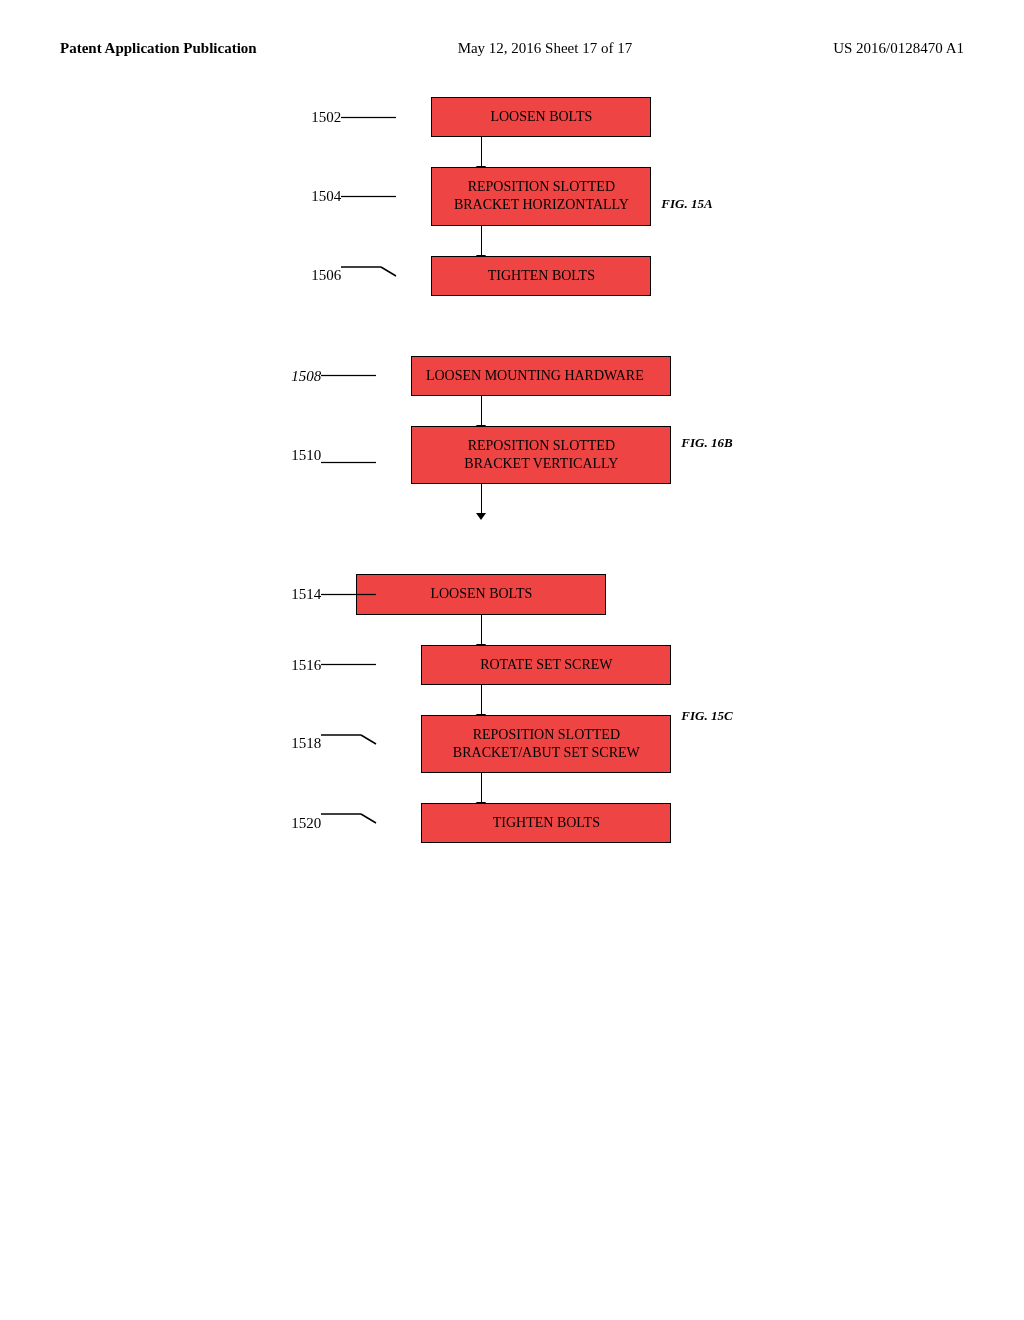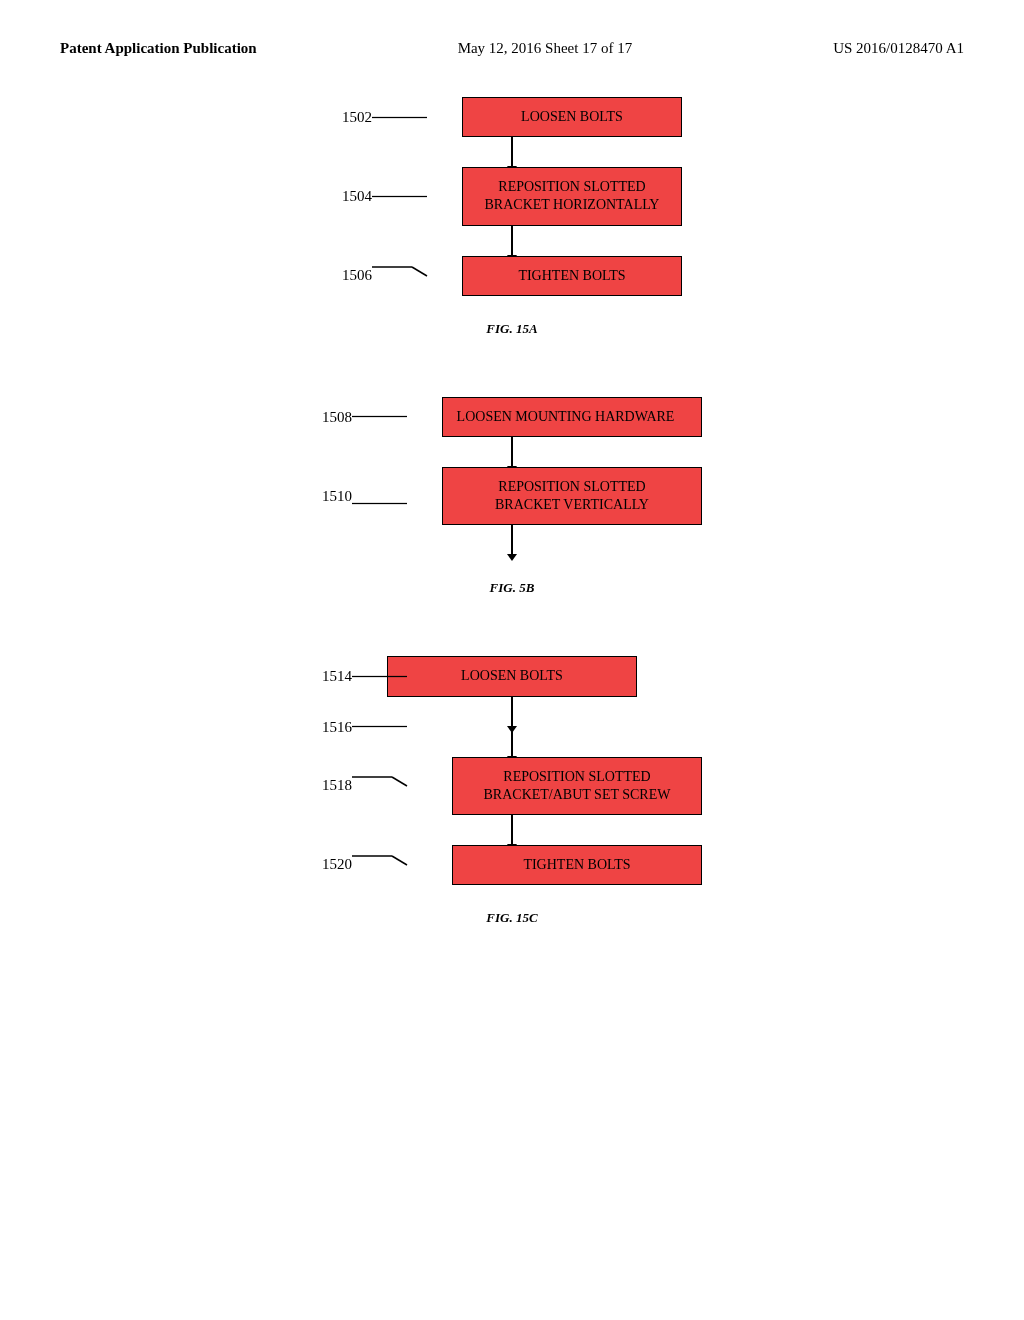--- a/index.html
+++ b/index.html
@@ -37,21 +37,21 @@
     .main-content {
       display: flex;
       flex-direction: column;
       align-items: center;
       padding: 20px 0;
       gap: 60px;
     }
 
     .diagram-section {
       display: flex;
-      flex-direction: column;
+      flex-direction: row;
       align-items: center;
       gap: 10px;
     }
 
     .flowchart {
       display: flex;
       flex-direction: column;
       align-items: center;
       position: relative;
     }
@@ -151,21 +151,21 @@
 
     </div>
     <div class="fig-label">FIG. 15A</div>
   </div>
 
   <div class="diagram-section">
     <div class="flowchart" style="width: 380px;">
 
       <div class="flow-row" style="position: relative; width: 100%; justify-content: flex-end;">
         <div style="position: absolute; left: 0; top: 50%; transform: translateY(-50%); display: flex; align-items: center;">
-          <span style="font-size:15px; white-space:nowrap;">1508</span>
+          <span style="font-size:15px; white-space:nowrap;font-style:italic;">1508</span>
           <svg width="60" height="2">
               <line x1="0" y1="1" x2="55" y2="1" stroke="#000" stroke-width="1.5"></line>
             </svg>
         </div>
         <div class="step-box" style="min-width:260px;padding-left:7px;">LOOSEN MOUNTING HARDWARE</div>
       </div>
 
       <div class="arrow-down"></div>
 
       <div class="flow-row" style="position: relative; width: 100%; justify-content: flex-end;">
@@ -175,21 +175,21 @@
               <line x1="0" y1="1" x2="55" y2="1" stroke="#000" stroke-width="1.5"></line>
             </svg>
         </div>
         <div class="step-box" style="min-width:260px;">REPOSITION SLOTTED<br>BRACKET VERTICALLY</div>
       </div>
 
       <div class="arrow-down"></div>
 
 
     </div>
-    <div class="fig-label">FIG. 5B</div>
+    <div class="fig-label">FIG. 16B</div>
   </div>
 
   <div class="diagram-section">
     <div class="flowchart" style="width: 380px;">
 
       <div class="flow-row" style="position: relative; width: 100%; justify-content: center;">
         <div style="position: absolute; left: 0; top: 50%; transform: translateY(-50%); display: flex; align-items: center;">
           <span style="font-size:15px; white-space:nowrap;">1514</span>
           <svg width="60" height="2">
               <line x1="0" y1="1" x2="55" y2="1" stroke="#000" stroke-width="1.5"></line>
@@ -200,20 +200,21 @@
 
       <div class="arrow-down"></div>
 
       <div class="flow-row" style="position: relative; width: 100%; justify-content: flex-end;">
         <div style="position: absolute; left: 0; top: 50%; transform: translateY(-50%); display: flex; align-items: center;">
           <span style="font-size:15px; white-space:nowrap;">1516</span>
           <svg width="60" height="2">
               <line x1="0" y1="1" x2="55" y2="1" stroke="#000" stroke-width="1.5"></line>
             </svg>
         </div>
+        <div class="step-box" style="min-width:250px;">ROTATE SET SCREW</div>
       </div>
 
       <div class="arrow-down"></div>
 
       <div class="flow-row" style="position: relative; width: 100%; justify-content: flex-end;">
         <div style="position: absolute; left: 0; top: 50%; transform: translateY(-50%); display: flex; align-items: center;">
           <span style="font-size:15px; white-space:nowrap;">1518</span>
           <svg width="60" height="20">
             <line x1="0" y1="1" x2="40" y2="1" stroke="#000" stroke-width="1.5"></line>
             <line x1="40" y1="1" x2="55" y2="10" stroke="#000" stroke-width="1.5"></line>

